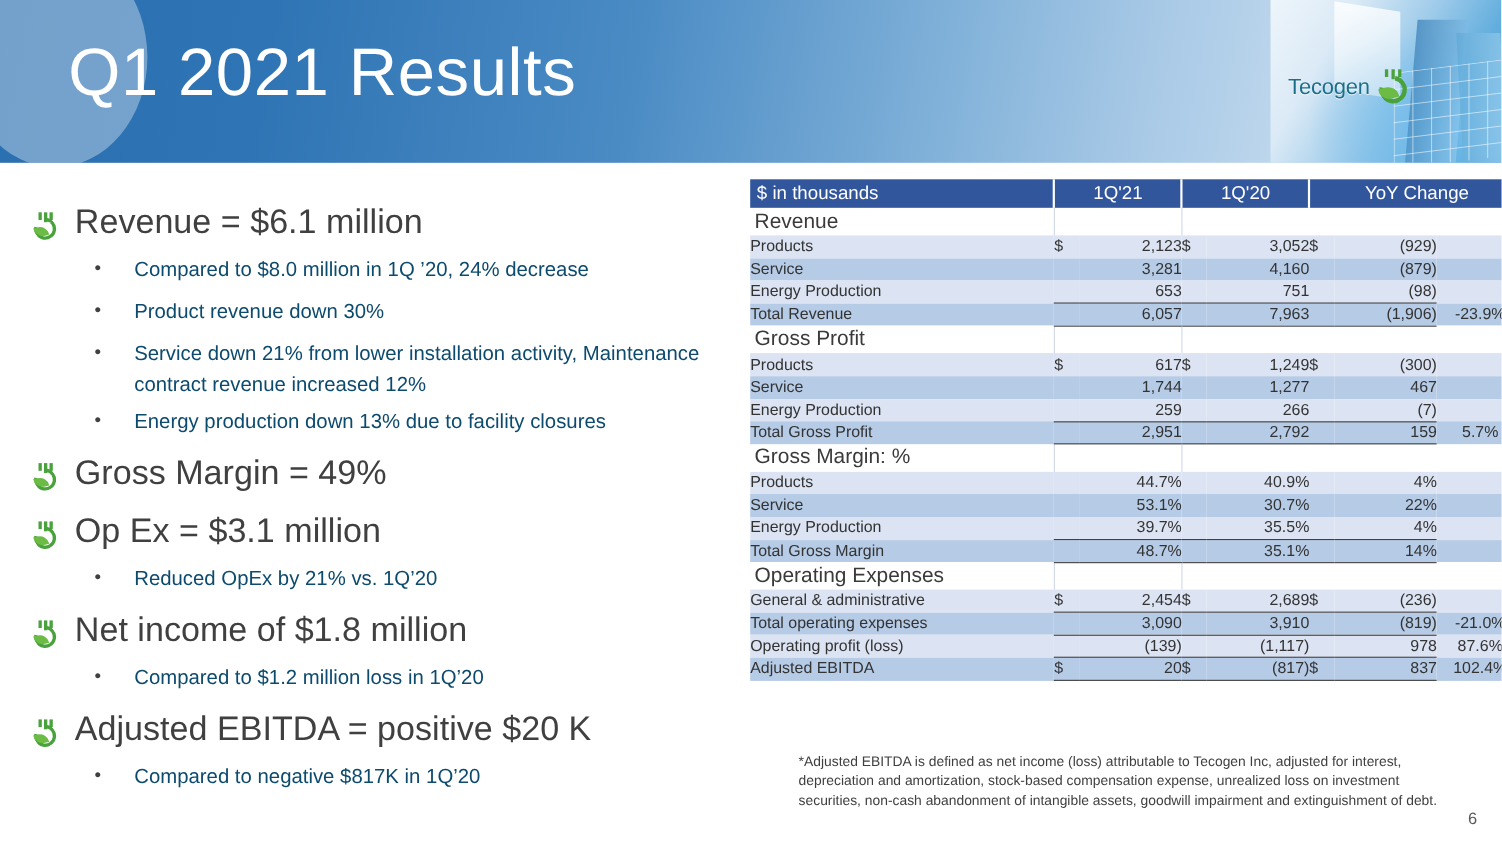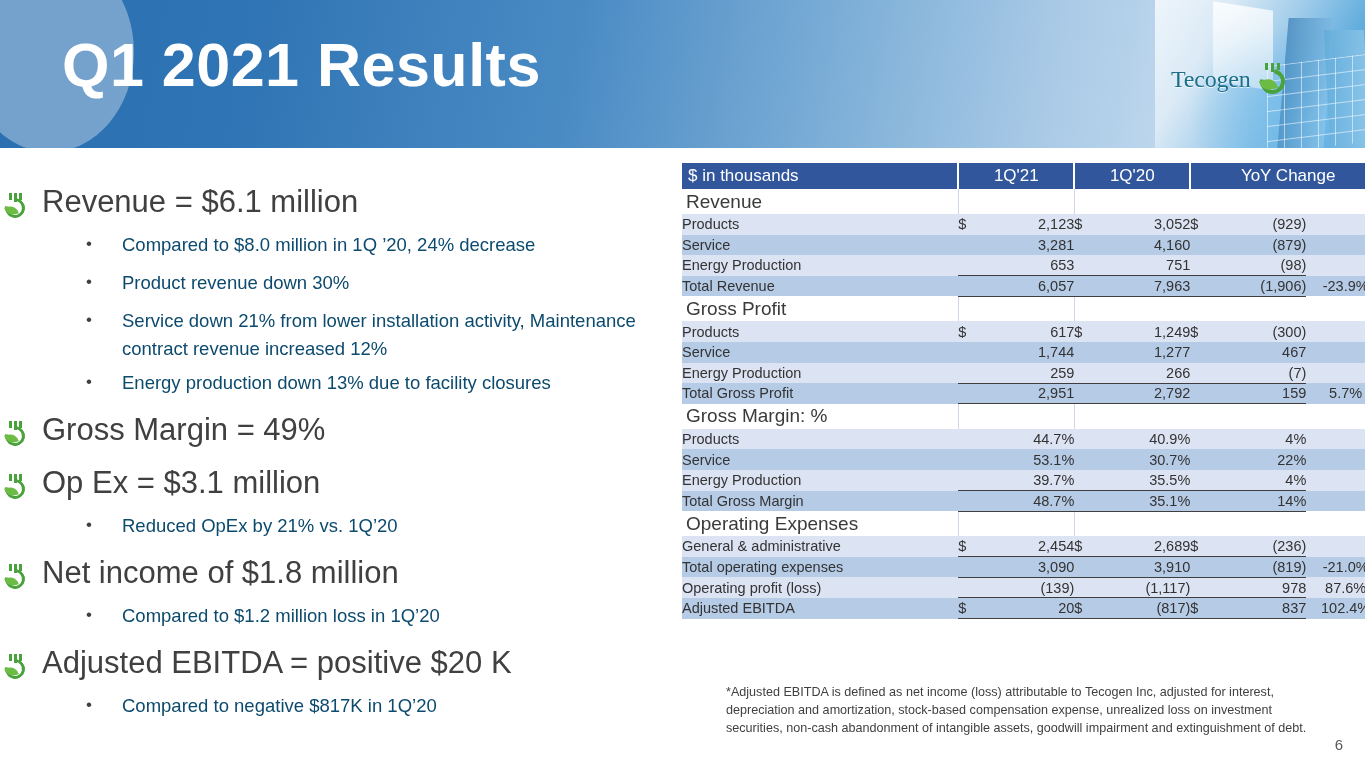--- a/index.html
+++ b/index.html
@@ -14,21 +14,21 @@
   
   .header {
     position: absolute; left: 0; top: 0; width: 1365px; height: 148px;
     background: linear-gradient(100deg,
         #2a6fb0 0%, #2f74b4 18%, #4a8bc4 42%,
         #7fb0d8 62%, #a8c9e6 76%, #c3daee 88%, #d5e6f5 100%);
     overflow: hidden;
   }
   .header-title {
     position: absolute; left: 62px; top: 30px;
-    font-size: 61px; font-weight: 700; color: #ffffff;
+    font-size: 61px; font-weight: 400; color: #ffffff;
     letter-spacing: 0.5px; white-space: nowrap; text-align: center;
   }
   .header-photo {
     position: absolute; right: 0; top: 0; width: 210px; height: 148px;
     background:
       radial-gradient(ellipse at 72% 78%, rgba(118,190,235,.95) 0%, rgba(118,190,235,0) 55%),
       linear-gradient(120deg, #eef5fb 0%, #dbeaf6 26%, #9ecbea 52%, #63aede 74%, #3f98d4 100%);
     overflow: hidden;
   }
   .tower-a { position:absolute; left:128px; top:18px; width:46px; height:130px;
@@ -50,29 +50,29 @@
   }
   .header-arc {
     position:absolute; left:-34px; top:-48px; width:168px; height:200px;
     border-radius: 50%;
     background: rgba(255,255,255,0.35);
   }
 
   
   .logo { position:absolute; left: 16px; top: 62px; display:flex; align-items:center; }
   .logo-word {
-    font-family: Liberation Serif, serif;
-    font-size: 24px; color: #1b6f8a; letter-spacing: -0.2px;
+    font-family: Liberation Sans, sans-serif;
+    font-size: 20px; color: #1b6f8a; letter-spacing: -0.2px;
     text-shadow: 0 1px 0 rgba(255,255,255,.7);
   }
   .logo-mark { position:relative; width: 40px; height: 34px; margin-left: 1px; }
 
   
   .content { position:absolute; left:0; top:148px; width:660px; height:620px; }
-  .l1 { display:flex; align-items:flex-start; margin: 0 0 0 0; }
+  .l1 { display:flex; align-items:flex-start; margin: 0 0 0 0; padding-left: 26px; }
   .l1-icon { width: 28px; height: 30px; flex: 0 0 28px; margin-top: 10px; position:relative; }
   .l1-text { font-size: 31px; color: #404040; line-height: 1.3; margin-left: 14px; }
   .l2 { display:flex; align-items:flex-start; padding-left: 84px; margin-top: 2px; }
   .l2-dot { width: 10px; flex: 0 0 10px; font-size: 17px; color:#404040; line-height: 1.55; text-align:center; }
   .l2-text { font-size: 18.5px; color:#0c4a6e; line-height: 1.55; margin-left: 28px; max-width: 534px; }
 
   
   .leafmark { position:absolute; inset:0; }
   .leafmark .ring {
     position:absolute; left: 5px; top: 6px; width: 20px; height: 20px;

